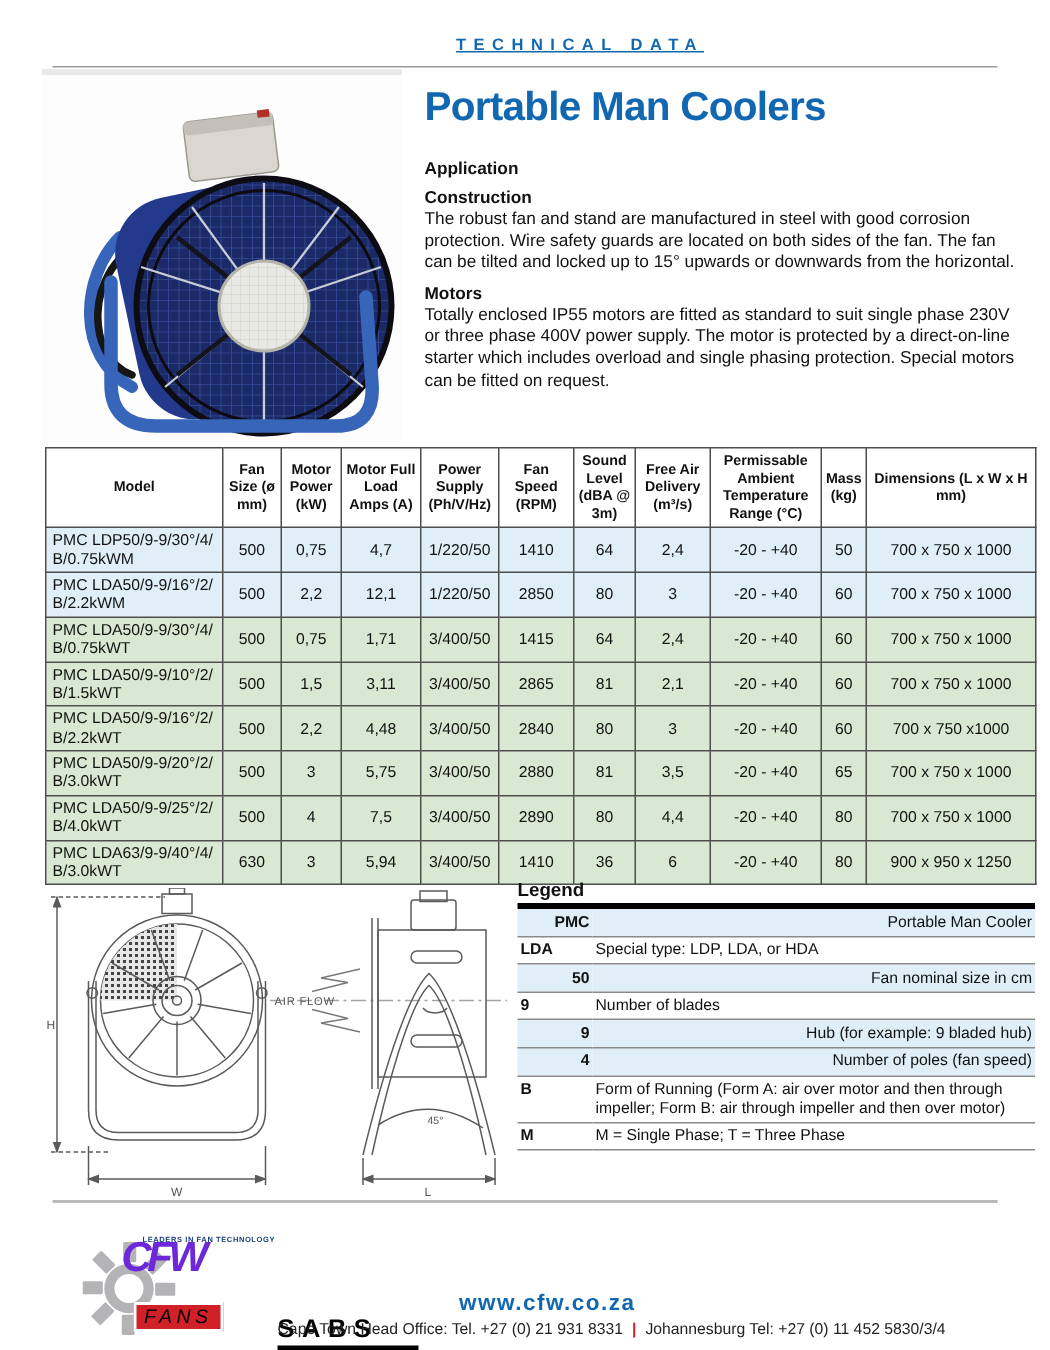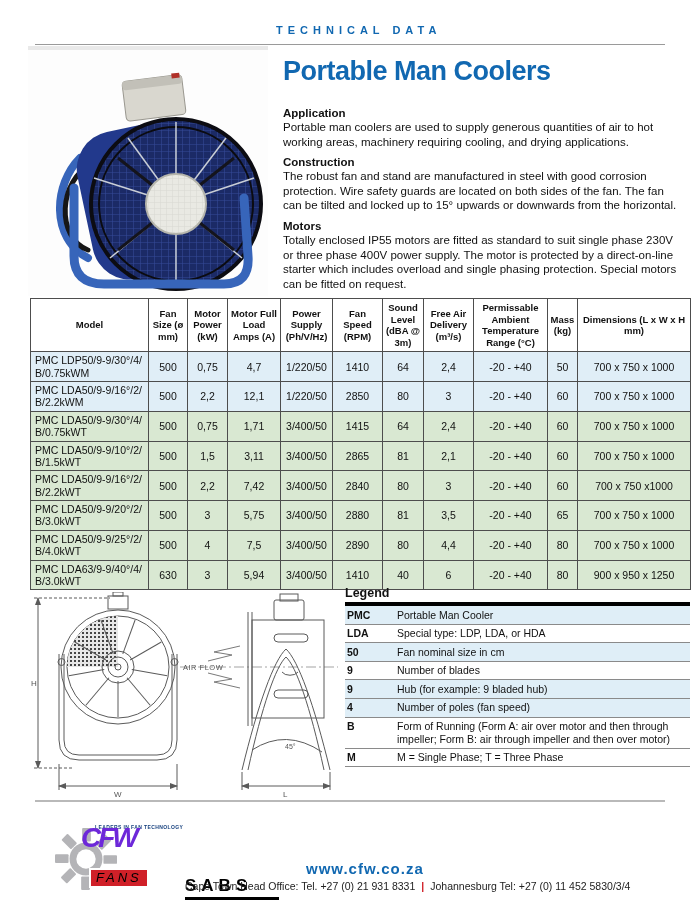--- a/index.html
+++ b/index.html
@@ -1,20 +1,20 @@
 <!DOCTYPE html>
 <html><head>
 <meta charset="utf-8">
 <style>
   html,body{margin:0;padding:0;background:#fff;}
   .page{position:relative;width:700px;height:900px;background:#ffffff;overflow:hidden;
         font-family:"Liberation Sans",sans-serif;color:#111;}
   
-  .tech-data{position:absolute;top:24px;left:276px;font-size:11px;font-weight:bold;
-             letter-spacing:5px;color:#1168b1;}
+  .tech-data{position:absolute;top:24px;left:304px;font-size:11px;font-weight:bold;
+             letter-spacing:5px;color:#1168b1;text-decoration:underline;}
   .head-rule{position:absolute;top:44px;left:35px;width:630px;border-top:1px solid #9a9a9a;}
   .foot-rule{position:absolute;top:800px;left:35px;width:630px;border-top:2px solid #b9b9b9;}
   
   .photo{position:absolute;left:28px;top:46px;width:240px;height:250px;}
   
   .intro{position:absolute;left:283px;top:56px;width:402px;}
   .title{font-size:27px;font-weight:bold;color:#1168b1;letter-spacing:-0.5px;margin:0 0 20px 0;}
   .sec-h{font-size:11.5px;font-weight:bold;margin:7px 0 1px 0;}
   .sec-p{font-size:11.5px;line-height:1.27;margin:0;}
   
@@ -27,21 +27,21 @@
   table.spec td.model{text-align:left;padding-left:4px;font-size:10.5px;}
   tr.blue td{background:#e0eef7;}
   tr.green td{background:#d9e8d2;}
   
   .legend{position:absolute;left:345px;top:586px;width:345px;}
   .legend-title{font-size:12.5px;font-weight:bold;padding-bottom:2px;border-bottom:4px solid #000000;}
   .legend table{width:100%;border-collapse:collapse;}
   .legend td{font-size:10.5px;padding:2.5px 2px 2.5px 2px;border-bottom:1px solid #8a8a8a;
              line-height:1.2;vertical-align:top;}
   .legend td.term{width:46px;font-weight:bold;}
-  .legend tr.tint td{background:#dfeef7;}
+  .legend tr.tint td{background:#dfeef7;text-align:right;}
   
   .drawing{position:absolute;left:30px;top:592px;width:312px;height:212px;}
   
   .logo{position:absolute;left:55px;top:818px;width:150px;height:80px;}
   .logo .tagline{position:absolute;left:40px;top:6px;font-size:5px;color:#16407e;
                  letter-spacing:0.4px;font-weight:bold;white-space:nowrap;}
   .logo .gear{position:absolute;left:0;top:10px;}
   .logo .cfw{position:absolute;left:26px;top:4px;font-size:28px;font-weight:bold;font-style:italic;
              color:#6d28d9;letter-spacing:-3px;}
   .logo .fans{position:absolute;left:34px;top:50px;background:#d02028;color:#000000;
@@ -111,21 +111,20 @@
       <circle cx="148" cy="158" r="30" fill="#e9e9e3" stroke="#b3b3aa" stroke-width="2"></circle>
       <circle cx="148" cy="158" r="30" fill="url(#meshlight)" opacity="0.55"></circle>
     </g>
 
     <path d="M46,142 L46,210 Q46,238 76,238 L196,238 Q222,238 220,210 L216,152" stroke="#3765ba" stroke-width="9" fill="none" stroke-linecap="round"></path>
   </svg>
 
   <div class="intro">
     <h1 class="title">Portable Man Coolers</h1>
     <div class="sec-h">Application</div>
-    <p class="sec-p">Portable man coolers are used to supply generous quantities of air to hot working areas, machinery requiring cooling, and drying applications.</p>
     <div class="sec-h">Construction</div>
     <p class="sec-p">The robust fan and stand are manufactured in steel with good corrosion protection. Wire safety guards are located on both sides of the fan. The fan can be tilted and locked up to 15° upwards or downwards from the horizontal.</p>
     <div class="sec-h">Motors</div>
     <p class="sec-p">Totally enclosed IP55 motors are fitted as standard to suit single phase 230V or three phase 400V power supply. The motor is protected by a direct-on-line starter which includes overload and single phasing protection. Special motors can be fitted on request.</p>
   </div>
 
   <table class="spec">
     <colgroup>
       <col style="width:118px">
         <col style="width:39px">
@@ -219,21 +218,21 @@
         <td>60</td>
           <td>700 x 750 x 1000</td>
       </tr>
       <tr class="green">
         <td class="model">
             <div>PMC LDA50/9-9/16°/2/</div>
             <div>B/2.2kWT</div>
           </td>
         <td>500</td>
           <td>2,2</td>
-        <td>7,42</td>
+        <td>4,48</td>
           <td>3/400/50</td>
         <td>2840</td>
           <td>80</td>
         <td>3</td>
           <td>-20 - +40</td>
         <td>60</td>
           <td>700 x 750 x1000</td>
       </tr>
       <tr class="green">
         <td class="model">
@@ -270,21 +269,21 @@
       <tr class="green">
         <td class="model">
             <div>PMC LDA63/9-9/40°/4/</div>
             <div>B/3.0kWT</div>
           </td>
         <td>630</td>
           <td>3</td>
         <td>5,94</td>
           <td>3/400/50</td>
         <td>1410</td>
-          <td>40</td>
+          <td>36</td>
         <td>6</td>
           <td>-20 - +40</td>
         <td>80</td>
           <td>900 x 950 x 1250</td>
       </tr>
     </tbody>
   </table>
 
   <svg class="drawing" viewBox="0 0 312 212">
     <defs>

